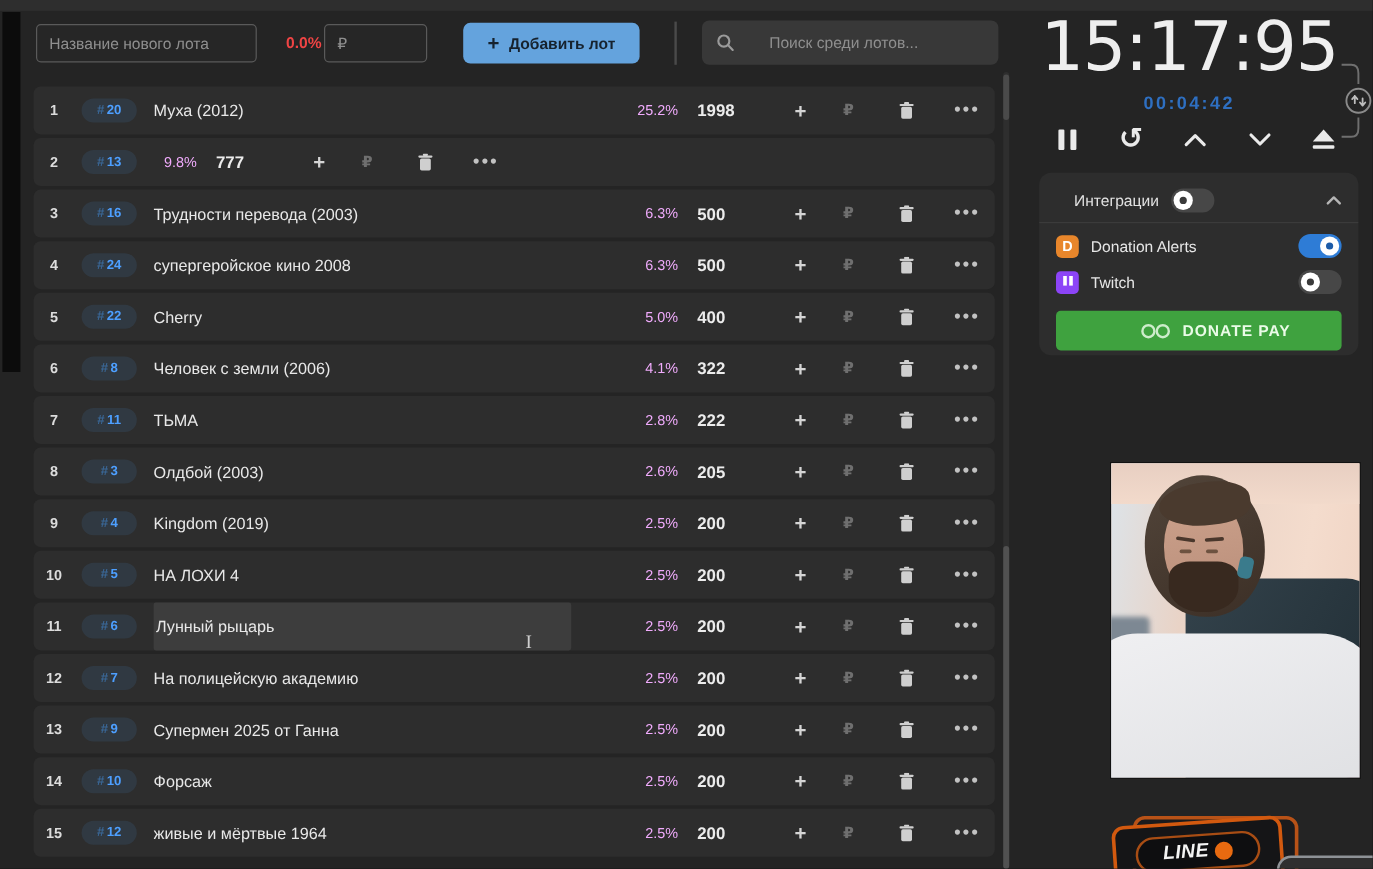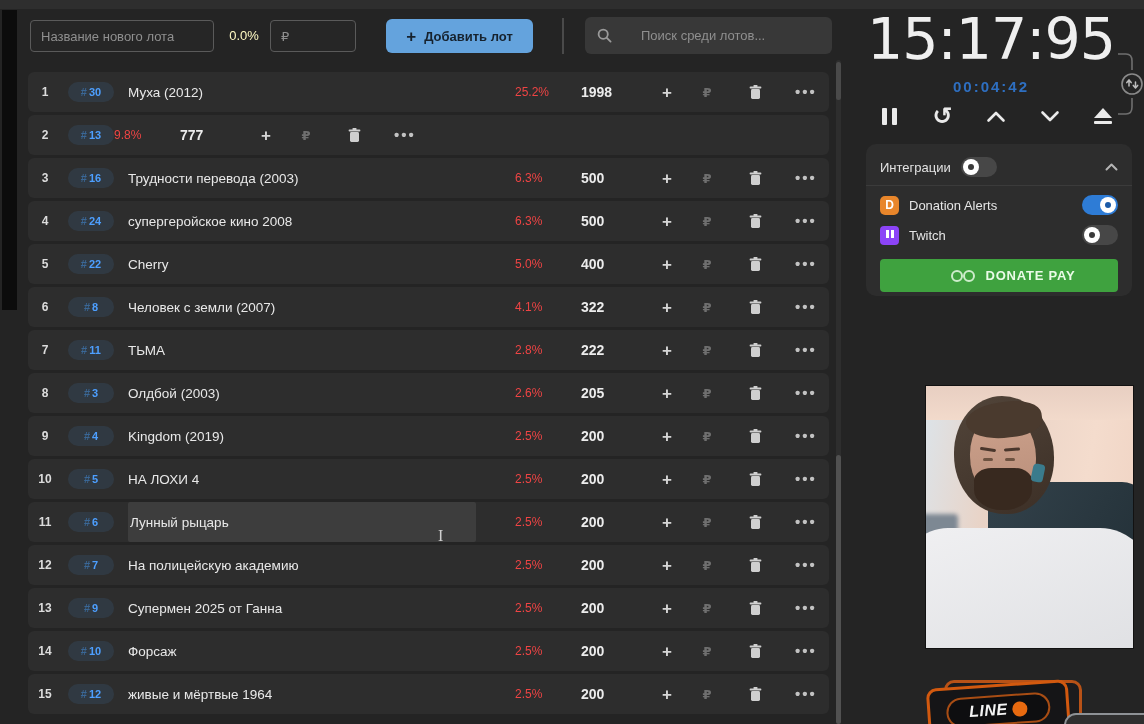--- a/index.html
+++ b/index.html
@@ -14,21 +14,21 @@
 
   
   .inp {
     position:absolute; background:#262626; border:1px solid #5a5a5a; border-radius:4px;
     color:#e6e6e6; font-size:13px; padding:0 10px; outline:none;
     font-family:"Liberation Sans","DejaVu Sans",sans-serif;
   }
   .inp::placeholder { color:#8f8f8f; }
   #new-lot-input { left:30px; top:20px; width:184px; height:32px; }
   #percent-label { position:absolute; left:220px; top:20px; width:48px; height:32px; line-height:32px;
-    text-align:center; font-size:13px; font-weight:normal; color:#fef9c3; }
+    text-align:right; font-size:13px; font-weight:bold; color:#ef4444; }
   #price-input { left:270px; top:20px; width:86px; height:32px; }
   .add-btn {
     position:absolute; left:386px; top:19px; width:147px; height:34px; border:none; border-radius:6px;
     background:#64a3dd; color:#16222e; font-size:13px; font-weight:bold; cursor:pointer;
     display:flex; align-items:center; justify-content:center; gap:8px;
     font-family:"Liberation Sans","DejaVu Sans",sans-serif;
   }
   .add-btn .plus { font-size:17px; font-weight:bold; line-height:1; }
   .tb-divider { position:absolute; left:562px; top:18px; width:2px; height:36px; background:#4a4a4a; }
   .search-box {
@@ -53,21 +53,21 @@
     width:46px; height:20px; margin-left:6px; border-radius:10px; background:rgba(74,144,226,0.12);
     display:flex; align-items:center; justify-content:center; gap:2px;
     font-size:11px; font-weight:bold;
   }
   .lot-badge .hash { color:#3a6796; }
   .lot-badge .idn { color:#4d9fff; }
   .lot-name-wrap { flex:1; height:40px; display:flex; align-items:center; margin-left:14px; overflow:hidden; }
   .lot-name { font-size:13.5px; color:#e8e8e8; font-weight:500; white-space:nowrap; }
   .lot-name-wrap.hl { background:#3d3d3d; max-width:348px; min-width:348px; padding-left:2px; border-radius:2px; }
   .lot-row .spacer-after-hl { flex:1; }
-  .lot-pct { width:50px; text-align:left; font-size:12px; color:#ef4444; }
+  .lot-pct { width:50px; text-align:right; font-size:12px; color:#f0abfc; }
   .lot-amt { width:66px; margin-left:16px; font-size:14px; font-weight:bold; color:#ececec; }
   .cell-ic { width:40px; display:flex; align-items:center; justify-content:center; cursor:pointer; }
   .ic-plus { font-size:17px; color:#d5d5d5; font-weight:bold; line-height:1; }
   .ic-rub { font-size:13px; color:#6f6f6f; font-weight:bold; }
   .cell-trash { width:56px; }
   .cell-dots { width:46px; }
   .dots { color:#c2c2c2; font-size:15px; font-weight:bold; letter-spacing:2px; line-height:10px; }
 
   
   .vtrack { position:absolute; left:836px; top:60px; width:5px; height:664px; background:#2e2e2e; border-radius:3px; }
@@ -94,21 +94,21 @@
   .eject { display:flex; flex-direction:column; align-items:center; gap:3px; }
   .eject .tri { width:0; height:0; border-left:9px solid transparent; border-right:9px solid transparent;
     border-bottom:10px solid #eaeaea; }
   .eject .bar { width:18px; height:3px; background:#eaeaea; border-radius:1px; }
 
   
   .int-panel {
     position:absolute; left:866px; top:144px; width:266px; height:152px; background:#2d2d2d;
     border-radius:10px; padding:11px 14px;
   }
-  .int-head { display:flex; align-items:center; height:24px; }
+  .int-head { display:flex; align-items:center; height:24px;margin-left:15px; }
   .int-title { font-size:13px; color:#e2e2e2; }
   .int-head .tg { margin-left:10px; }
   .int-head .chev { margin-left:auto; }
   .int-sep { height:1px; background:rgba(255,255,255,0.07); margin:6px -14px 4px; }
   .int-item { display:flex; align-items:center; height:30px; gap:10px; }
   .int-label { font-size:13px; color:#e6e6e6; }
   .int-item .tg { margin-left:auto; }
   .da-ic { width:19px; height:19px; border-radius:5px; background:#e8862b; color:#fff;
     display:flex; align-items:center; justify-content:center; font-size:12px; font-weight:bold; }
   .tw-ic { width:19px; height:19px; border-radius:4px; background:#8c44f7; position:relative; }
@@ -206,21 +206,21 @@
         </svg>
     </span>
     <input placeholder="Поиск среди лотов..." style="">
   </div>
 
   <div id="lots">
     <div class="lot-row">
       <div class="lot-rank">1</div>
       <div class="lot-badge">
         <span class="hash">#</span>
-        <span class="idn">30</span>
+        <span class="idn">20</span>
       </div>
       <div class="lot-name-wrap">
         <span class="lot-name">Муха (2012)</span>
       </div>
       <div class="lot-pct">25.2%</div>
       <div class="lot-amt">1998</div>
       <div class="cell-ic">
         <span class="ic-plus">+</span>
       </div>
       <div class="cell-ic">
@@ -361,21 +361,21 @@
       </div>
     </div>
 
     <div class="lot-row">
       <div class="lot-rank">6</div>
       <div class="lot-badge">
         <span class="hash">#</span>
         <span class="idn">8</span>
       </div>
       <div class="lot-name-wrap">
-        <span class="lot-name">Человек с земли (2007)</span>
+        <span class="lot-name">Человек с земли (2006)</span>
       </div>
       <div class="lot-pct">4.1%</div>
       <div class="lot-amt">322</div>
       <div class="cell-ic">
         <span class="ic-plus">+</span>
       </div>
       <div class="cell-ic">
         <span class="ic-rub">₽</span>
       </div>
       <div class="cell-ic cell-trash">

